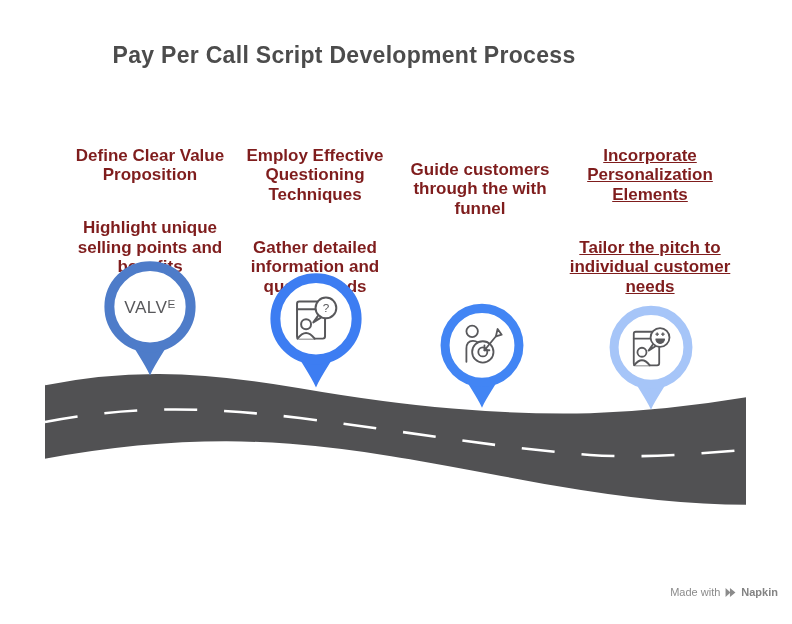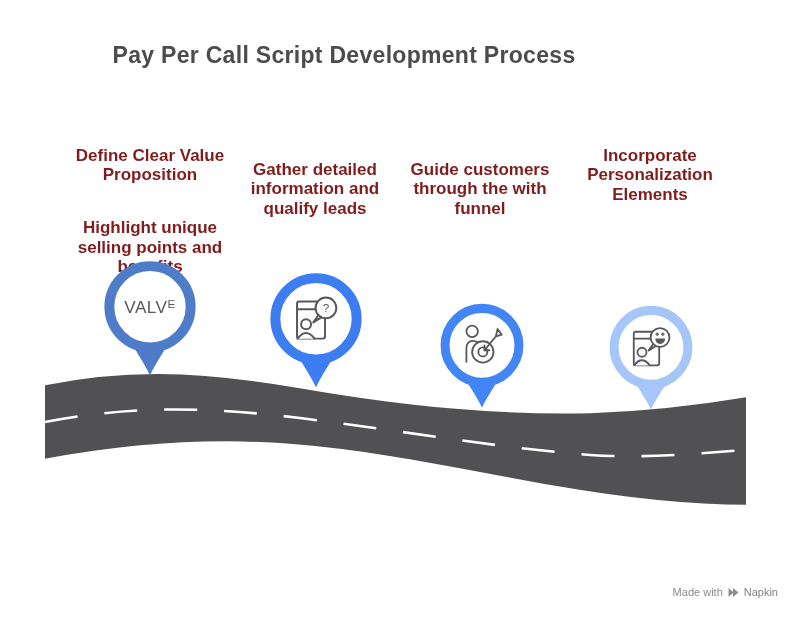--- a/index.html
+++ b/index.html
@@ -16,62 +16,68 @@
     font-size:23px;font-weight:bold;
     color:#4c4c4c;letter-spacing:.3px;
   }
   .step-text{
     position:absolute;top:126px;width:180px;
     text-align:center;color:#7f1d1d;
     font-size:17px;font-weight:bold;line-height:19.5px;
     white-space:pre-line;
   }
   .step-text .body{margin-top:14px;white-space:pre-line;}
-  #col1{left:60px;} #col2{left:225px;} #col3{left:390px;} #col4{left:560px;}
+  #col1{left:60px;} #col2{left:225px;} #col3{left:390px;} #col4{left:560px;text-decoration:underline;}
   .road-svg{position:absolute;left:0;top:0;}
   .pin{position:absolute;}
   #pin1{left:94px;top:258px;width:112px;height:121px;}
   #pin2{left:260px;top:270px;width:112px;height:121px;}
   #pin3{left:431px;top:301px;width:102px;height:110px;}
   #pin4{left:600px;top:303px;width:102px;height:110px;}
   .watermark{
     position:absolute;right:14px;top:586px;
     display:flex;align-items:center;gap:5px;
     color:#8b8b8b;font-size:11px;
   }
-  .watermark .brand{font-weight:normal;color:#838383;}
+  .watermark .brand{font-weight:bold;color:#838383;}
 </style>
 </head>
 <body>
 
 <div id="canvas">
 
   <div class="title">Pay Per Call Script Development Process</div>
 
   <div class="step-text" id="col1">
     <div class="heading">Define Clear Value
 Proposition</div>
     <div class="body">Highlight unique
 selling points and
 benefits</div>
   </div>
   <div class="step-text" id="col2">
+    <div class="heading">Employ Effective
+Questioning
+Techniques</div>
     <div class="body">Gather detailed
 information and
 qualify leads</div>
   </div>
   <div class="step-text" id="col3">
     <div class="body">Guide customers
 through the with
 funnel</div>
   </div>
   <div class="step-text" id="col4">
     <div class="heading">Incorporate
 Personalization
 Elements</div>
+    <div class="body">Tailor the pitch to
+individual customer
+needs</div>
   </div>
 
   <svg class="road-svg" width="792" height="624" viewBox="0 0 792 624">
     <path d="M45,384 C120,369 190,368 300,387 C410,406 500,414 590,412
          C650,410 710,402 746,396
          L746,506
          C690,506 630,500 555,487 C460,470 380,452 290,445
          C200,438 110,448 45,460 Z" fill="#515153"></path>
     <path fill="none" stroke-width="2.4" d="M45,384 C120,369 190,368 300,387 C410,406 500,414 590,412 C650,410 710,402 746,396" stroke="#ffffff"></path>
     <path fill="none" stroke-width="2.4" d="M45,460 C110,448 200,438 290,445 C380,452 460,470 555,487 C630,500 690,506 746,506" stroke="#ffffff"></path>

